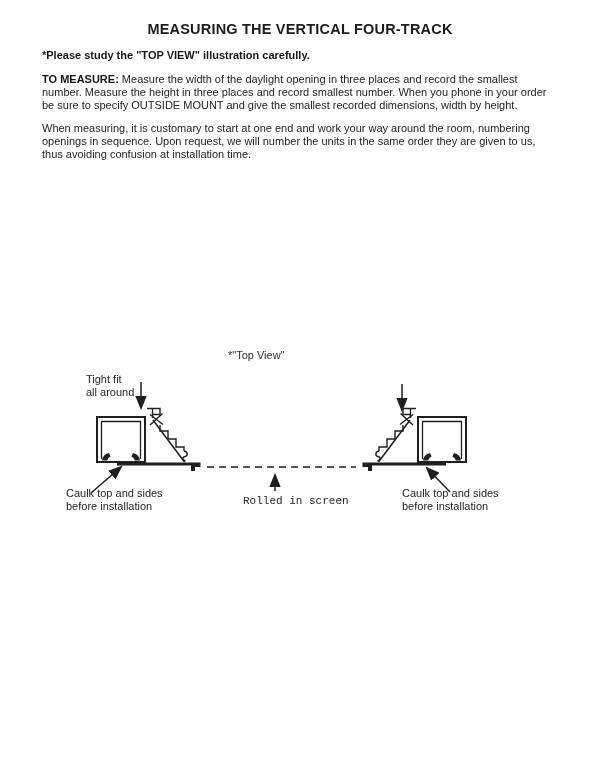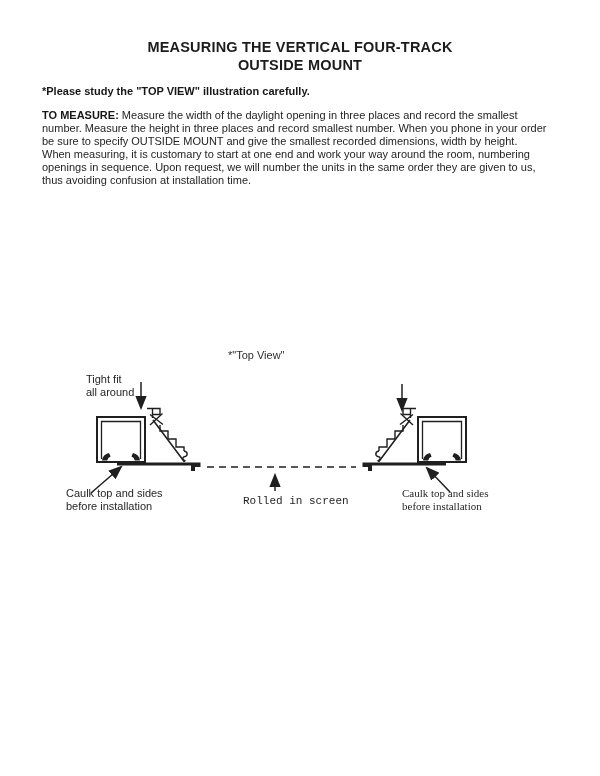--- a/index.html
+++ b/index.html
@@ -5,67 +5,66 @@
   html,body { margin:0; padding:0; background:#e8e8e8; }
   .page {
     position:relative;
     width:600px; height:776px;
     margin:0 auto;
     background:#ffffff;
     font-family:"Liberation Sans", sans-serif;
     color:#1f1f1f;
     overflow:hidden;
   }
-  .content { padding:38px 42px 0 42px; }
+  .content { padding:20px 42px 0 42px; }
   .doc-title {
     font-size:14.5px; font-weight:bold; line-height:18px;
     text-align:center; letter-spacing:0.2px; color:#1c1c1c;
   }
   .para { font-size:11px; line-height:13px; margin:0; color:#242424; }
   .para b { color:#161616; }
   .mt12 { margin-top:12px; }
   .mt11 { margin-top:11px; }
-  .mt10 { }
+  .mt10 { margin-top:10px; }
   .diagram-label {
     position:absolute;
     font-size:11px; line-height:13px;
     white-space:pre-line;
     color:#262626;
   }
   .tv-title { position:absolute; font-size:11px; color:#2e2e2e; }
   svg.lineart { position:absolute; left:0; top:340px; }
 </style>
 </head>
 <body>
 
 <div class="page">
 
   <div class="content">
     <div class="doc-title">
       <div>MEASURING THE VERTICAL FOUR-TRACK</div>
-      <div>OUTSIDE MOUNT</div>
     </div>
 
 
     <p class="para mt11"><b>*Please study the "TOP VIEW" illustration carefully.</b><span></span></p>
 
     <p class="para mt11"><b>TO MEASURE:</b><span> Measure the width of the daylight opening in three places and record the smallest number. Measure the height in three places and record smallest number. When you phone in your order be sure to specify OUTSIDE MOUNT and give the smallest recorded dimensions, width by height.</span></p>
 
     <p class="para mt10"><span>When measuring, it is customary to start at one end and work your way around the room, numbering openings in sequence. Upon request, we will number the units in the same order they are given to us, thus avoiding confusion at installation time.</span></p>
 
   </div>
 
   <div class="tv-title" style="left:228px; top:349px;">*"Top View"</div>
 
   <div class="diagram-label" style="left:86px; top:373px;">Tight fit
 all around</div>
   <div class="diagram-label" style="left:66px; top:487px;">Caulk top and sides
 before installation</div>
   <div class="diagram-label" style="left:243px; top:495px;font-family:Liberation Mono, monospace;">Rolled in screen</div>
-  <div class="diagram-label" style="left:402px; top:487px;font-family:Liberation Serif, serif;">Caulk top and sides
+  <div class="diagram-label" style="left:402px; top:487px;">Caulk top and sides
 before installation</div>
 
   <svg class="lineart" width="600" height="180" viewBox="0 340 600 180">
     <defs>
       <marker id="ah" viewBox="0 0 10 8" refX="8.5" refY="4" markerWidth="9.5" markerHeight="7.6" orient="auto-start-reverse">
         <path d="M0,0 L10,4 L0,8 z" fill="#1f1f1f"></path>
       </marker>
 
       <g id="asm">
 

